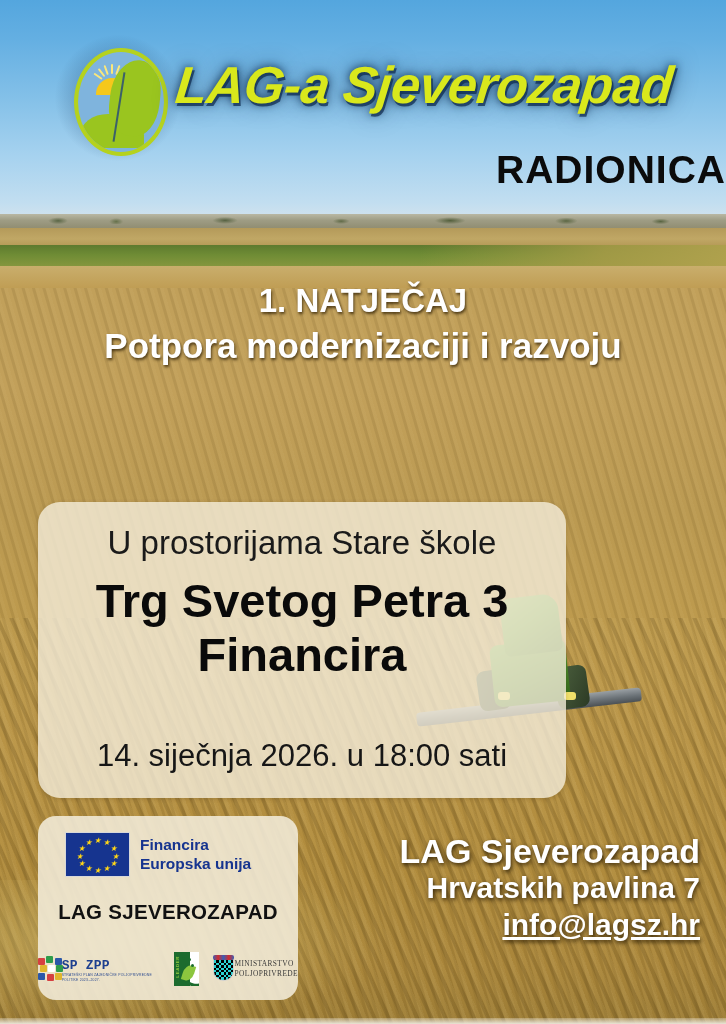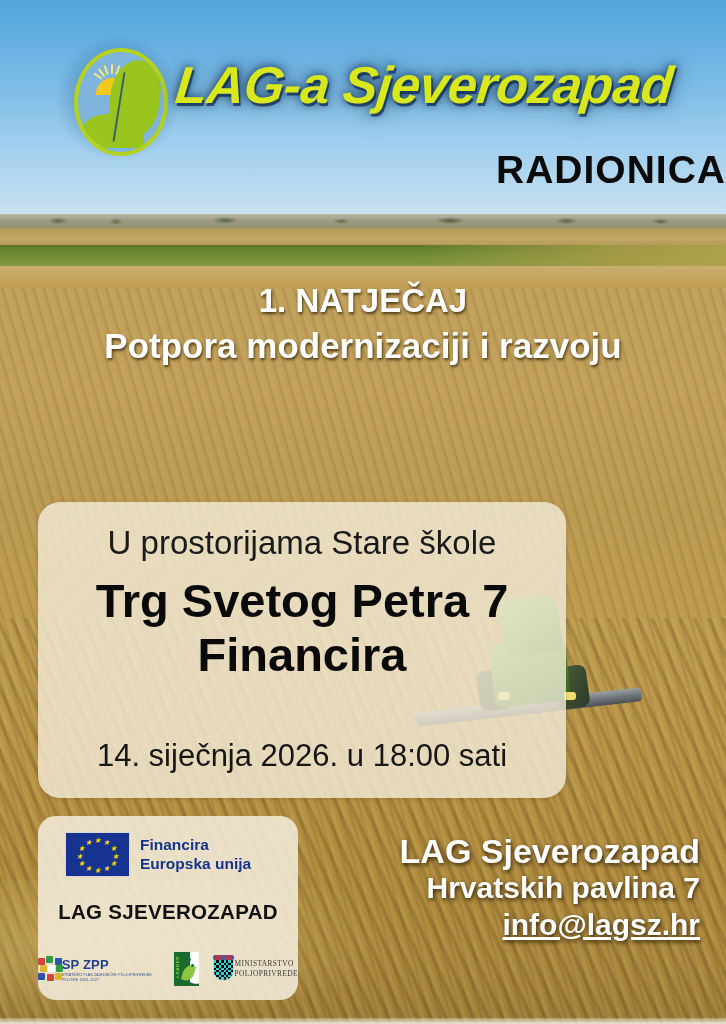--- a/index.html
+++ b/index.html
@@ -341,21 +341,21 @@
 
   
   .spzpp { display:flex; align-items:center; gap: 4px; }
   .spzpp-mark {
     width: 26px; height: 26px; position: relative;
   }
   .spzpp-mark span {
     position:absolute; width: 7px; height: 7px; border-radius: 1px;
   }
   .spzpp-txt { line-height: 1; }
-  .spzpp-txt b { font-size: 13px; color: #1d3f8f; letter-spacing: .2px; }
+  .spzpp-txt b { font-size: 13px; color: #1d3f8f; letter-spacing: .2px; font-family: Liberation Mono, monospace; }
   .spzpp-txt small {
     display:block; font-size: 3.4px; color: #2b4a90; line-height: 1.35;
     letter-spacing: .2px; margin-top: 1px;
   }
 
   
   .leader {
     width: 34px; height: 34px; background: #ffffff;
     position: relative; overflow: hidden;
   }
@@ -466,21 +466,21 @@
   <div class="title-radionica">RADIONICA</div>
 
   <div class="natjecaj">
     <div class="line1">1. NATJEČAJ</div>
     <div class="line2">Potpora modernizaciji i razvoju</div>
   </div>
 
   <div class="card">
     <div class="card-venue">U prostorijama Stare škole</div>
     <div class="card-address">
-      <div>Trg Svetog Petra 7</div>
+      <div>Trg Svetog Petra 3</div>
       <div>Financira</div>
     </div>
     <div class="card-date">14. siječnja 2026. u 18:00 sati</div>
   </div>
 
   <div class="eu-card">
     <div class="eu-row">
       <div class="eu-flag">
         <i style="left:28px;  top:4px;">★</i>
         <i style="left:37px;  top:6px;">★</i>

